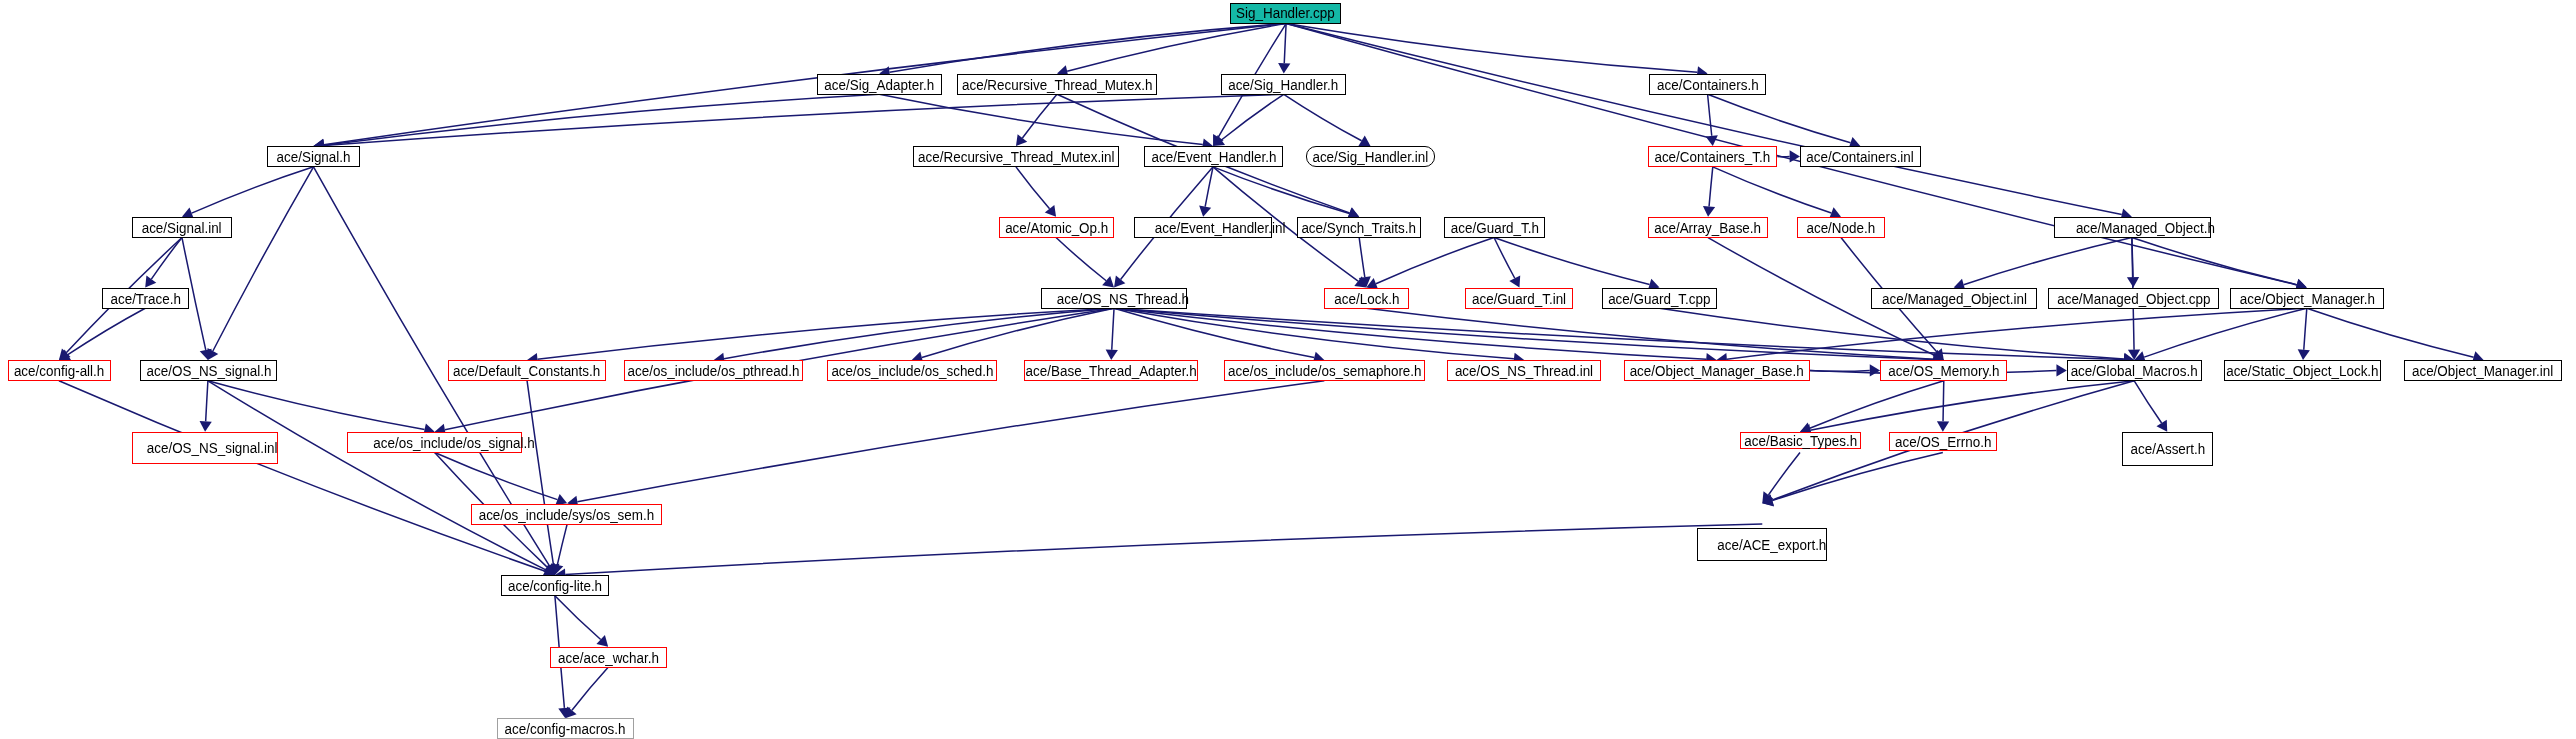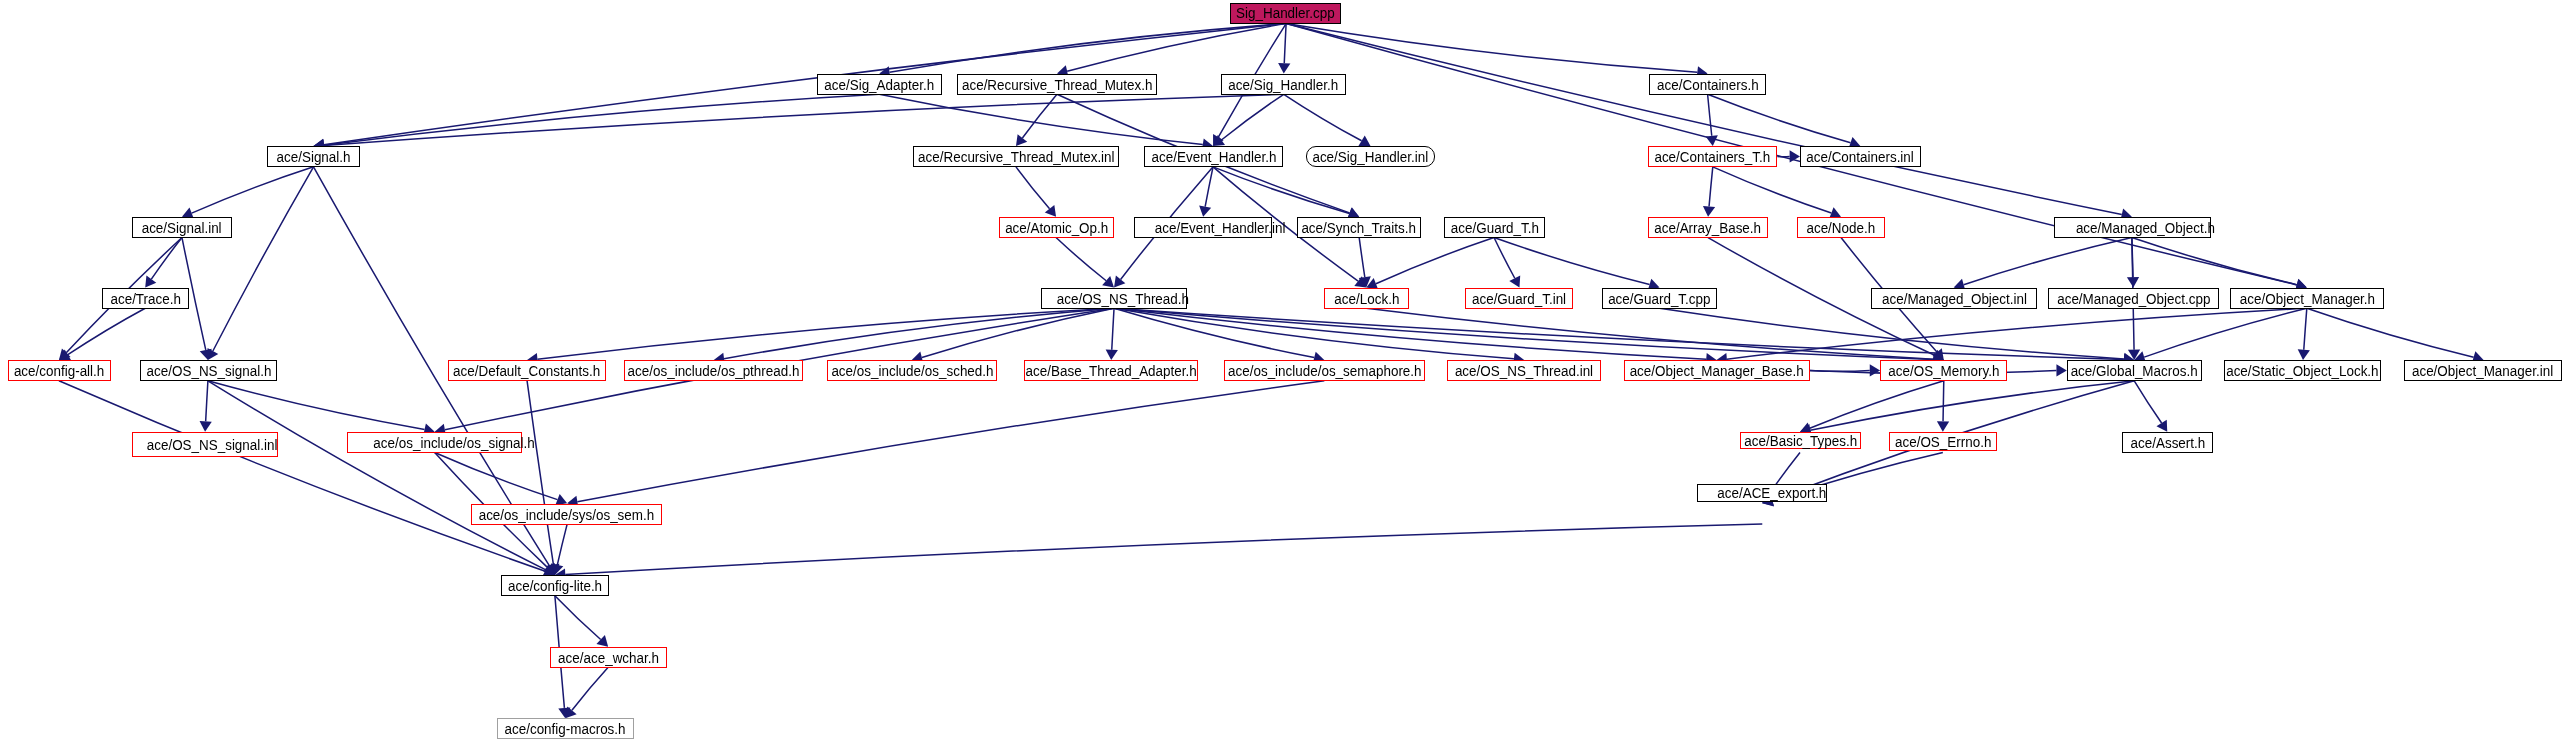--- a/index.html
+++ b/index.html
@@ -48,21 +48,21 @@
     font-family: "Liberation Sans", sans-serif;
     font-size: 14px;
     line-height: 1;
     padding: 0 5.7px;
     cursor: pointer;
   }
   .node.red {
     border-color: #ff0000;
   }
   .node.root {
-    background: #be185d;
+    background: #14b8a6;
     border-color: #000000;
   }
   .node.grey-border {
     border-color: #a0a0a0;
   }
   .node .label {
     display: block;
     transform: scaleX(0.96);
   }
 </style>
@@ -348,39 +348,39 @@
       </div>
       <div class="node" style="left: 2067px; top: 360px; width: 135px; height: 21px;">
         <span class="label">ace/Global_Macros.h</span>
       </div>
       <div class="node" style="left: 2224px; top: 360px; width: 157px; height: 21px;">
         <span class="label">ace/Static_Object_Lock.h</span>
       </div>
       <div class="node" style="left: 2404px; top: 360px; width: 158px; height: 21px;">
         <span class="label">ace/Object_Manager.inl</span>
       </div>
-      <div class="node red" style="left: 132px; top: 432px; width: 146px; height: 25px; padding-left: 20px;">
+      <div class="node red" style="left: 132px; top: 432px; width: 146px; height: 32px; padding-left: 20px;">
         <span class="label">ace/OS_NS_signal.inl</span>
       </div>
       <div class="node red" style="left: 347px; top: 432px; width: 175px; height: 21px; padding-left: 44px;">
         <span class="label">ace/os_include/os_signal.h</span>
       </div>
       <div class="node red" style="left: 1740px; top: 432px; width: 121px; height: 17px;">
         <span class="label">ace/Basic_Types.h</span>
       </div>
       <div class="node red" style="left: 1889px; top: 432px; width: 108px; height: 19px;">
         <span class="label">ace/OS_Errno.h</span>
       </div>
-      <div class="node" style="left: 2122px; top: 432px; width: 91px; height: 21px;">
+      <div class="node" style="left: 2122px; top: 432px; width: 91px; height: 34px;">
         <span class="label">ace/Assert.h</span>
       </div>
       <div class="node red" style="left: 471px; top: 504px; width: 191px; height: 21px;">
         <span class="label">ace/os_include/sys/os_sem.h</span>
       </div>
-      <div class="node" style="left: 1697px; top: 484px; width: 130px; height: 18px; padding-left: 25px;">
+      <div class="node" style="left: 1697px; top: 528px; width: 130px; height: 33px; padding-left: 25px;">
         <span class="label">ace/ACE_export.h</span>
       </div>
       <div class="node" style="left: 501px; top: 575px; width: 108px; height: 21px;">
         <span class="label">ace/config-lite.h</span>
       </div>
       <div class="node red" style="left: 550px; top: 647px; width: 117px; height: 21px;">
         <span class="label">ace/ace_wchar.h</span>
       </div>
       <div class="node grey-border" style="left: 497px; top: 718px; width: 137px; height: 21px;">
         <span class="label">ace/config-macros.h</span>

